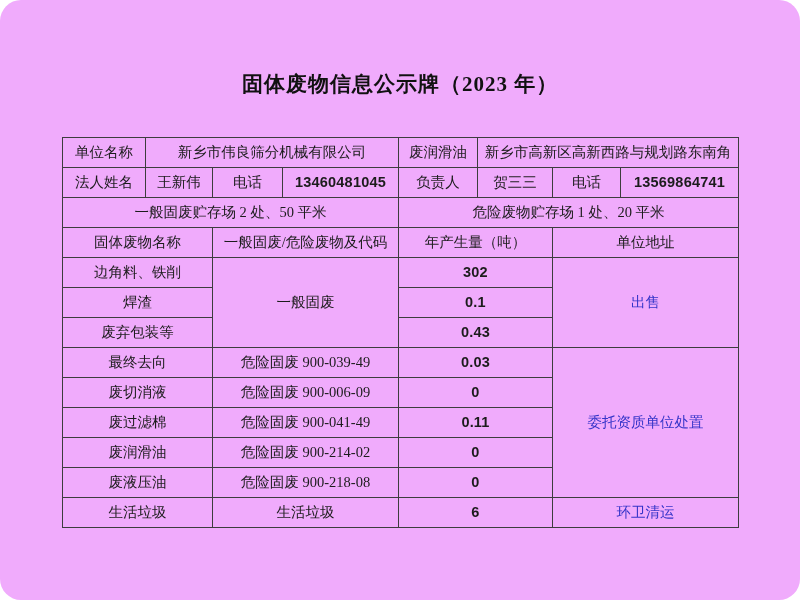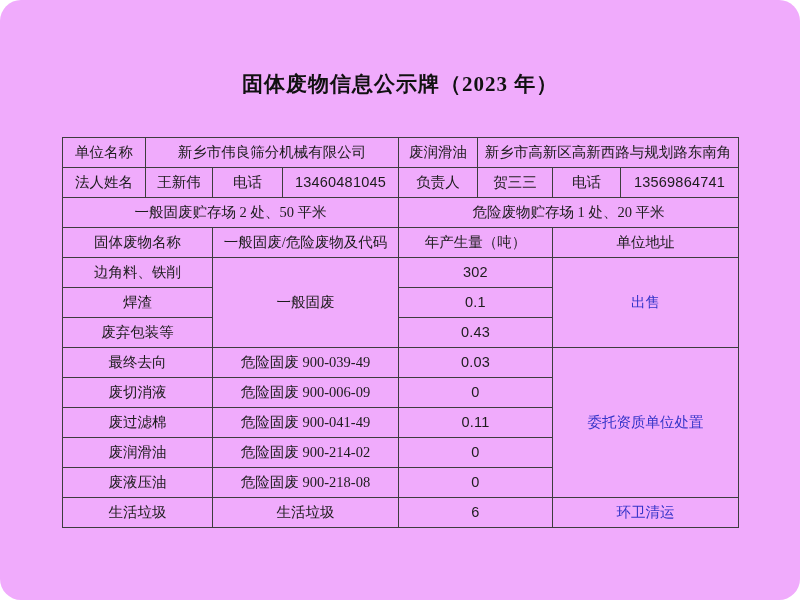--- a/index.html
+++ b/index.html
@@ -21,21 +21,21 @@
   }
   table.notice td{
     border:1px solid #3d3d3d;
     text-align:center;vertical-align:middle;
     font-size:14.5px;padding:0 2px;
     height:29px;line-height:1.2;
     overflow:hidden;white-space:nowrap;
   }
   .num{
     font-family:"Liberation Sans","DejaVu Sans",sans-serif;
-    font-weight:400;font-size:13.5px;letter-spacing:0.2px;
+    font-weight:700;font-size:13.5px;letter-spacing:0.2px;
   }
   .blue{color:#3434c8;}
   .addr{font-size:14px;letter-spacing:0;}
 </style>
 </head>
 <body>
 
 <div class="page">
 
   <div class="doc-title">固体废物信息公示牌（2023 年）</div>

